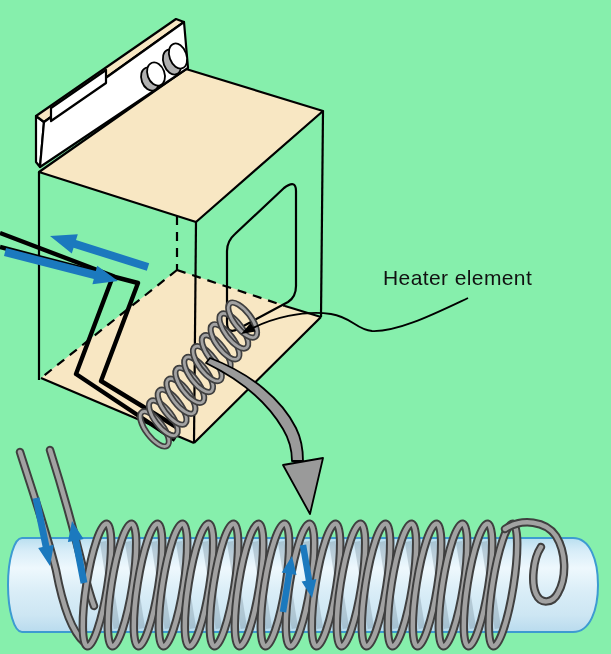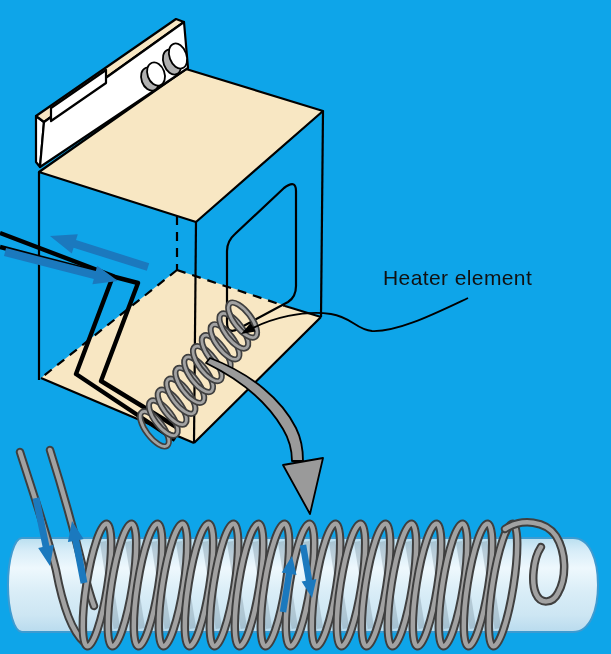--- a/index.html
+++ b/index.html
@@ -1,16 +1,16 @@
 <!DOCTYPE html>
 <html style="--cream: #F8E7C3; --blue: #1B79BE; --gray_arrow: #9A9A9A; --coil_core: #A2A2A2; --coil_outline: #3F3F3F; --tube_edge: #3D9BD1; --tube_fill_light: #EAF6FC; --tube_fill: #CBE6F4; --knob_gray: #B0B0B0;"><head>
 <meta charset="utf-8">
 <style>
   html,body{margin:0;padding:0;background:#fff;}
-  #stage{position:relative;width:611px;height:654px;background:#0ea5e9;overflow:hidden;
+  #stage{position:relative;width:611px;height:654px;background:#86efac;overflow:hidden;
          font-family:"Liberation Sans", sans-serif;}
   #fig{position:absolute;left:0;top:0;}
   .f-cream{fill:var(--cream);stroke:#000;stroke-width:2.2;stroke-linejoin:round;}
   .f-white{fill:#fff;stroke:#000;stroke-width:2.2;stroke-linejoin:round;}
   .ln{stroke:#000;stroke-width:2.2;fill:none;stroke-linejoin:round;}
   .dash{stroke:#000;stroke-width:2.2;fill:none;stroke-dasharray:9 7;}
   .wire{stroke:#000;stroke-width:4.4;fill:none;stroke-linejoin:round;}
   .blue{fill:var(--blue);stroke:none;}
   .grayarrow{fill:var(--gray_arrow);stroke:#000;stroke-width:1.8;stroke-linejoin:round;}
   .leader{stroke:#000;stroke-width:1.8;fill:none;}

